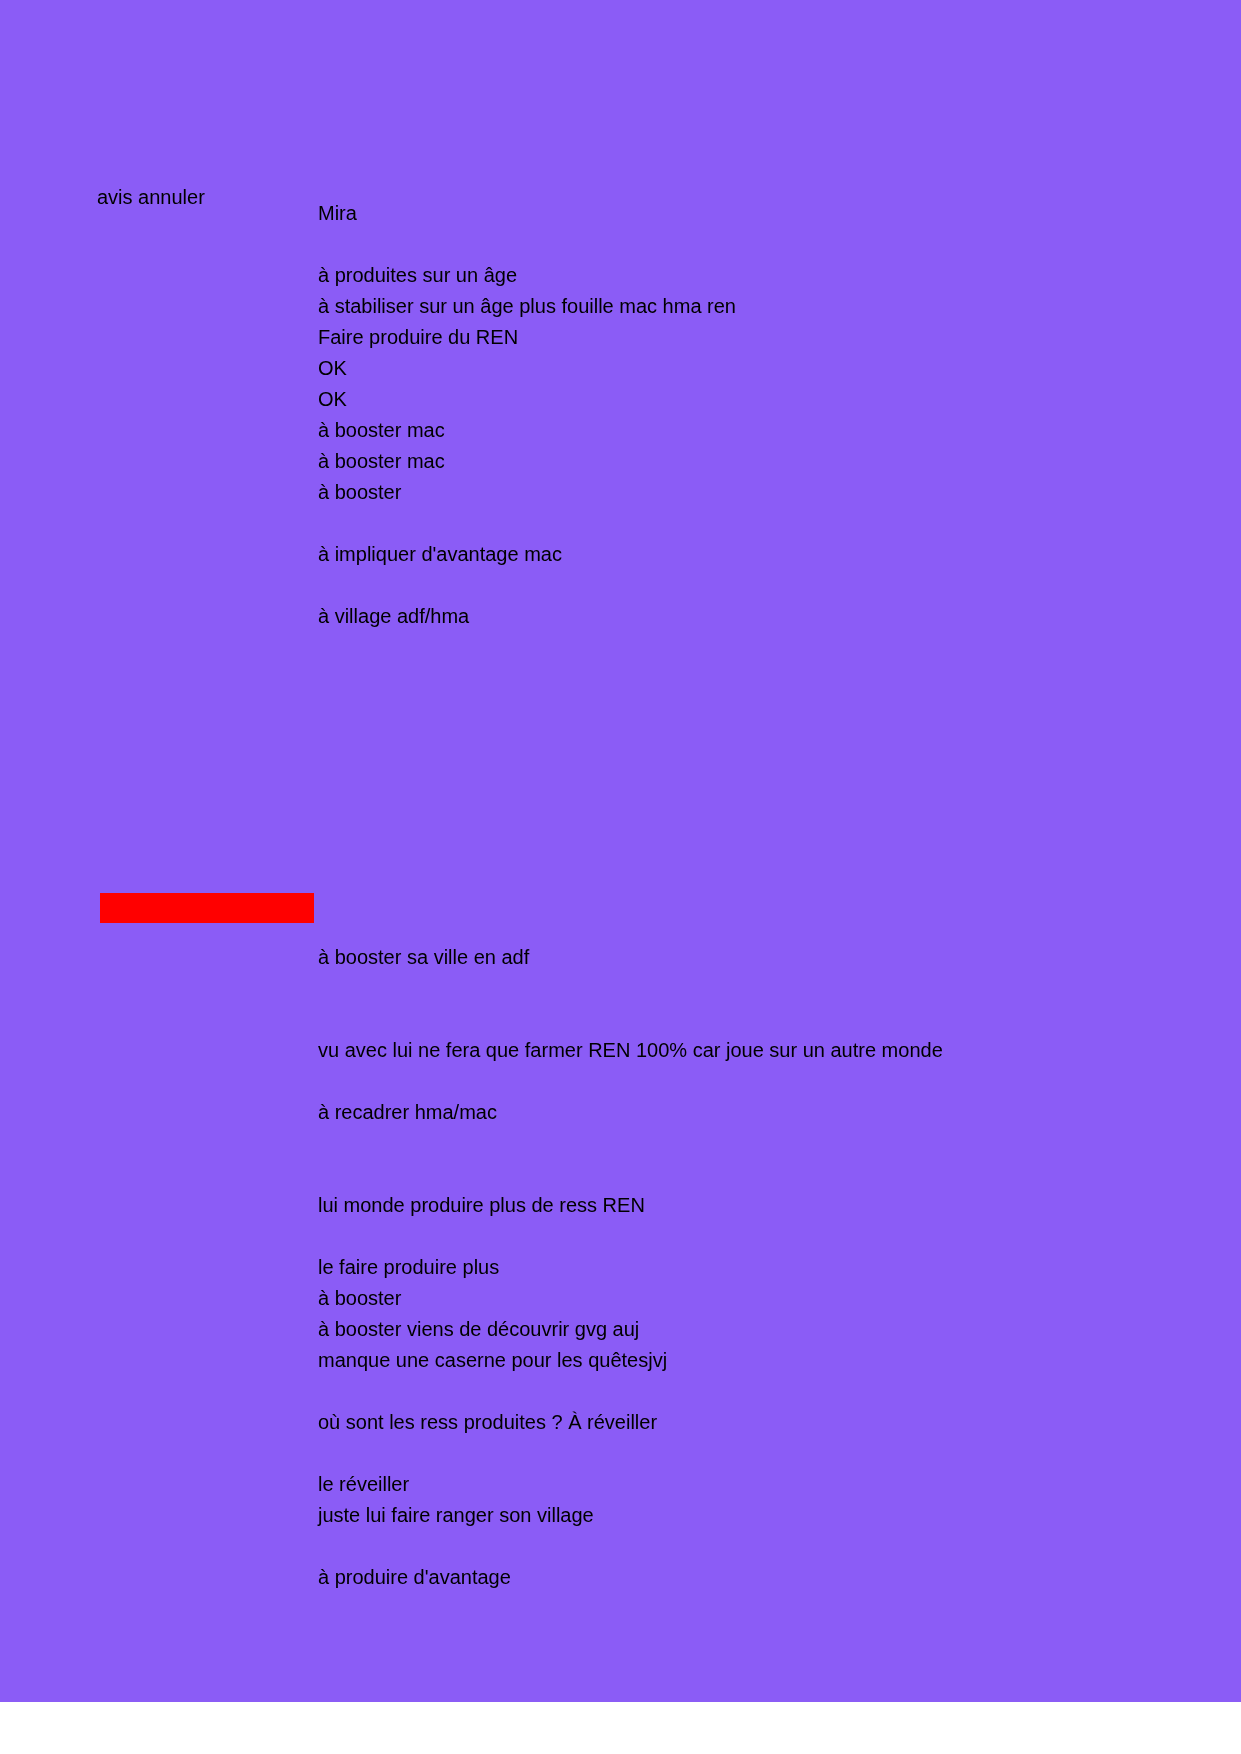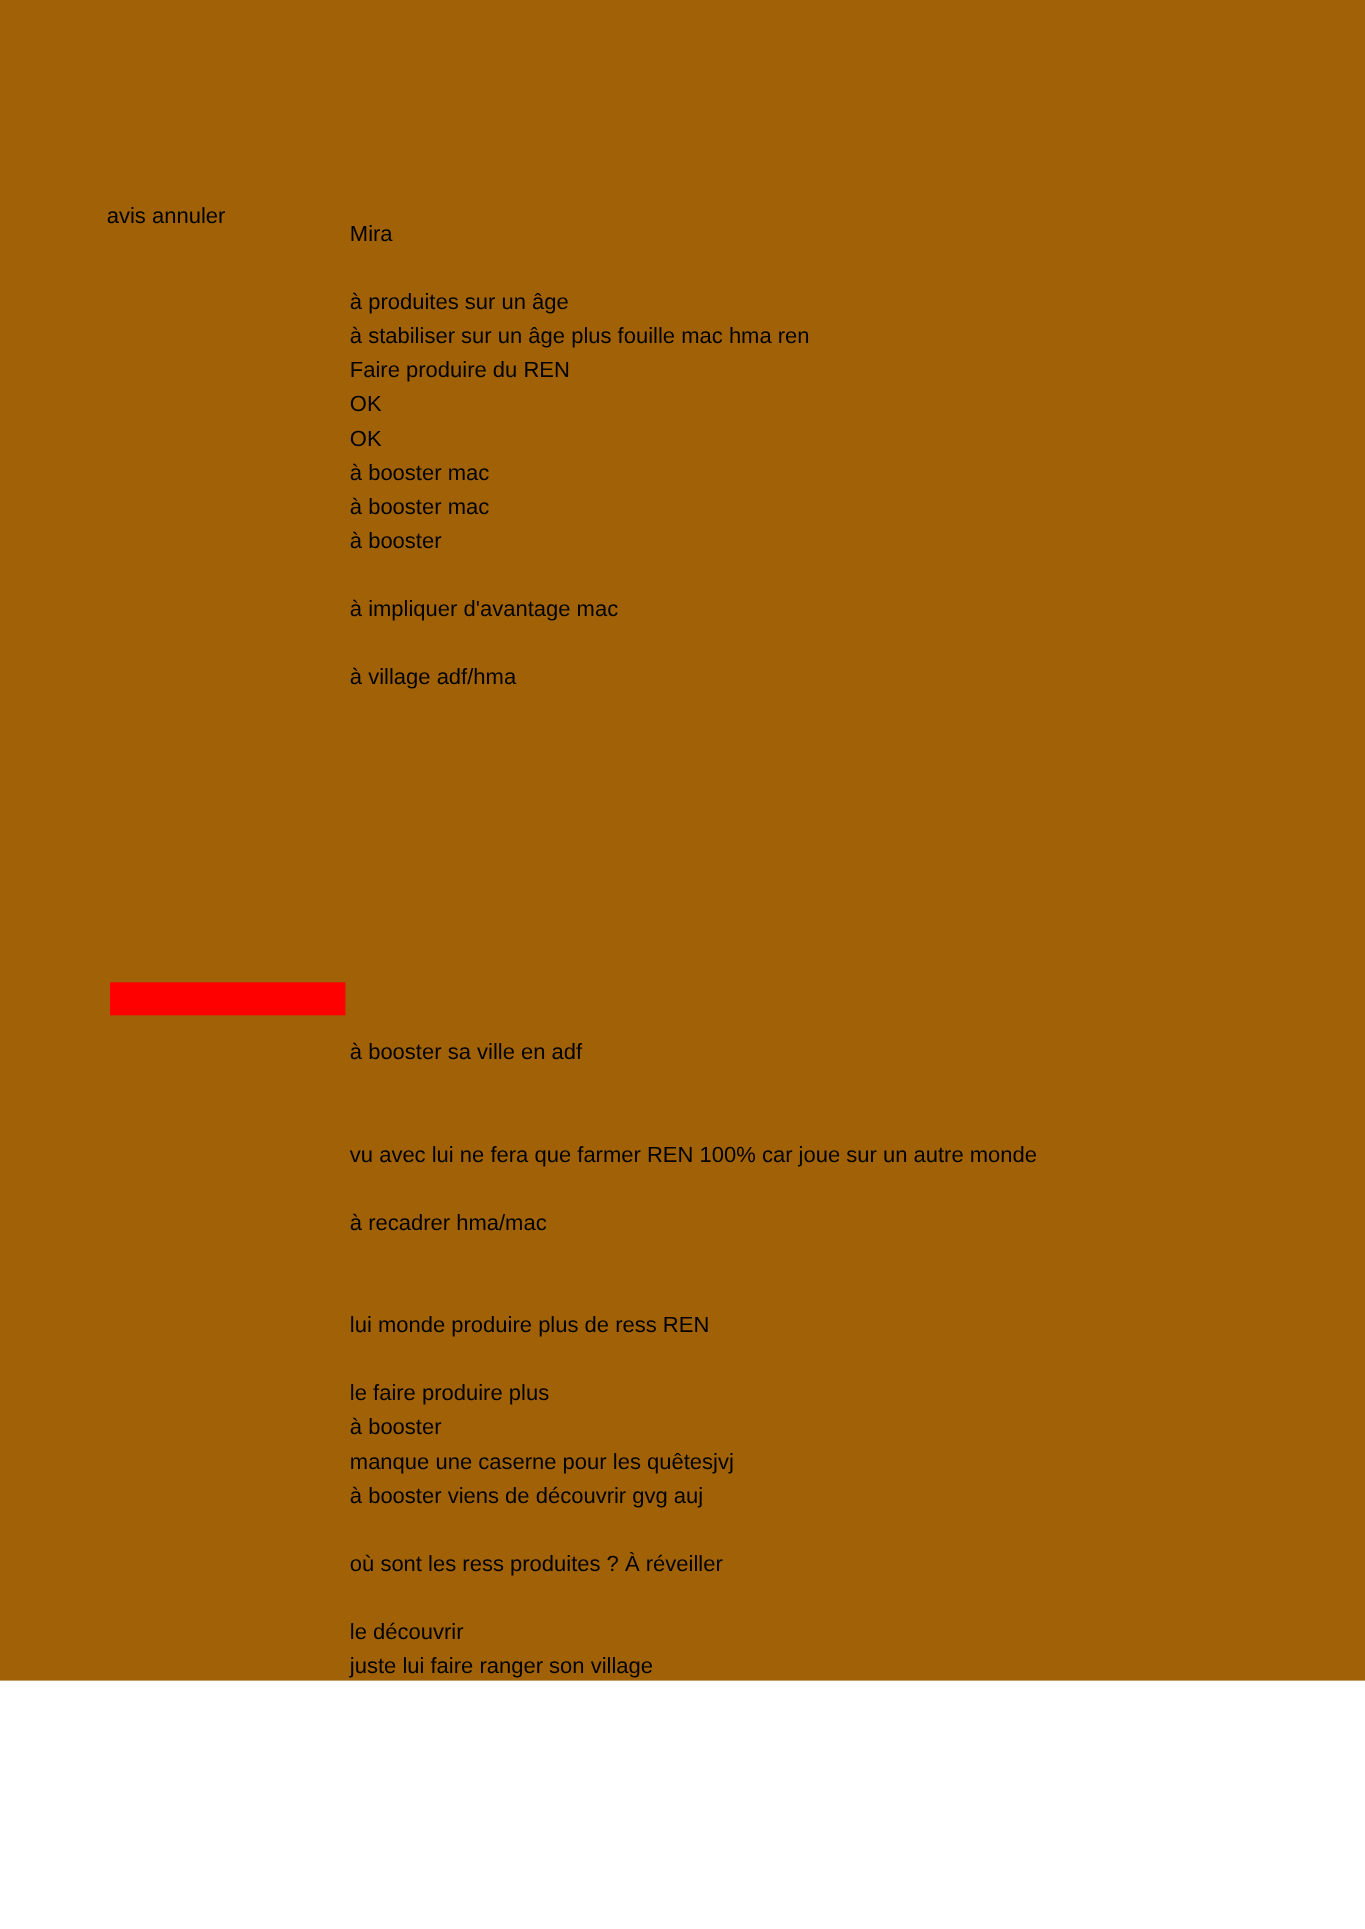--- a/index.html
+++ b/index.html
@@ -3,22 +3,22 @@
 <meta charset="utf-8">
 <style>
   html, body {
     margin: 0;
     padding: 0;
     background: #ffffff;
   }
   #page {
     position: relative;
     width: 1241px;
-    height: 1528px;
-    background: #a16207;
+    height: 1702px;
+    background: #8b5cf6;
     overflow: hidden;
     font-family: "Liberation Sans", "DejaVu Sans", sans-serif;
     font-size: 20px;
     color: #000000;
   }
   #left-note {
     position: absolute;
     left: 97px;
     top: 182px;
     height: 31px;
@@ -83,24 +83,24 @@
     <div class="line"></div>
     <div class="line">vu avec lui ne fera que farmer REN 100% car joue sur un autre monde</div>
     <div class="line"></div>
     <div class="line">à recadrer hma/mac</div>
     <div class="line"></div>
     <div class="line"></div>
     <div class="line">lui monde produire plus de ress REN</div>
     <div class="line"></div>
     <div class="line">le faire produire plus</div>
     <div class="line">à booster</div>
+    <div class="line">à booster viens de découvrir gvg auj</div>
     <div class="line">manque une caserne pour les quêtesjvj</div>
-    <div class="line">à booster viens de découvrir gvg auj</div>
     <div class="line"></div>
     <div class="line">où sont les ress produites ? À réveiller</div>
     <div class="line"></div>
-    <div class="line">le découvrir</div>
+    <div class="line">le réveiller</div>
     <div class="line">juste lui faire ranger son village</div>
     <div class="line"></div>
     <div class="line">à produire d'avantage</div>
   </div>
 
 </div>
 
 </body></html>

